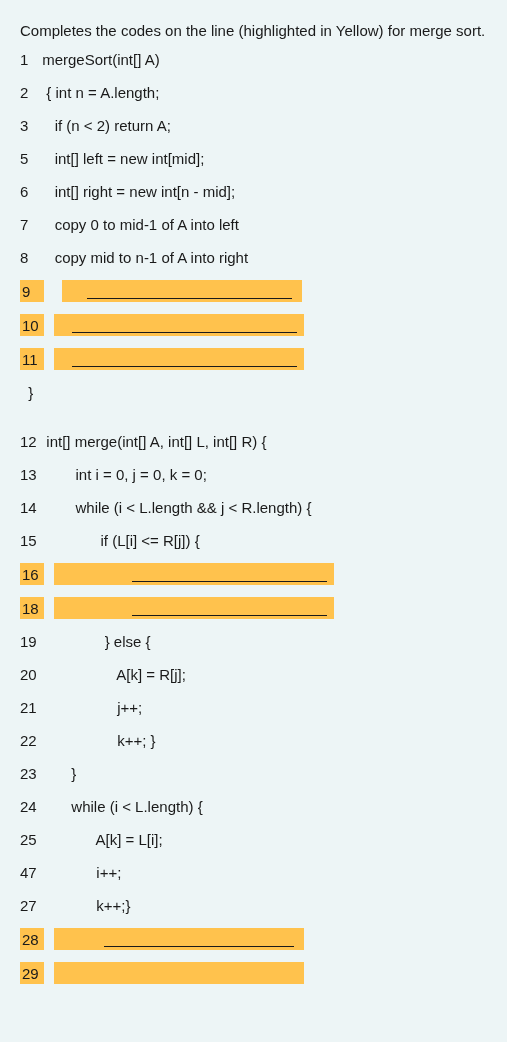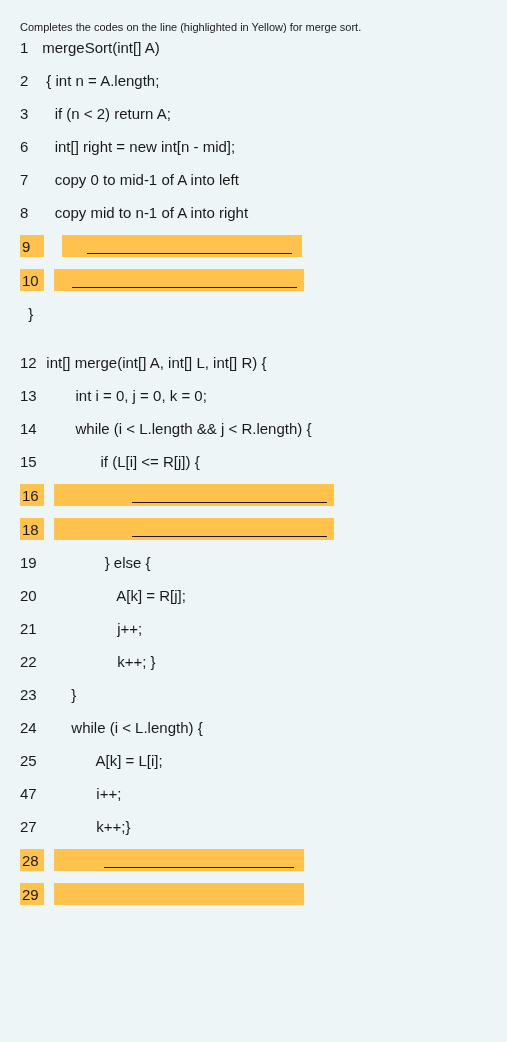--- a/index.html
+++ b/index.html
@@ -10,22 +10,22 @@
     body {
       background-color: #edf5f6;
       font-family: -apple-system, BlinkMacSystemFont, "Segoe UI", Arial, sans-serif;
       font-size: 15px;
       color: #1a1a1a;
       padding: 20px;
       width: 507px;
       line-height: 1.4;
     }
     .prompt {
-      margin-bottom: 2px;
-      font-size: 11px;
+      margin-bottom: 8px;
+      font-size: 15px;
     }
     .code-line {
       margin-bottom: 12px;
       white-space: pre;
       font-family: -apple-system, BlinkMacSystemFont, "Segoe UI", Arial, sans-serif;
       font-size: 15px;
     }
     .line-num {
       display: inline-block;
       min-width: 18px;
@@ -68,35 +68,43 @@
   </style>
 </head>
 <body>
 
 <div class="prompt">Completes the codes on the line (highlighted in Yellow) for merge sort.</div>
 
 <div id="block1">
     <div class="code-line"><span class="line-num">1</span><span class="pad-txt"> mergeSort(int[] A)</span></div>
     <div class="code-line"><span class="line-num">2</span><span class="pad-txt">  { int n = A.length;</span></div>
     <div class="code-line"><span class="line-num">3</span><span class="pad-txt">    if (n &lt; 2) return A;</span></div>
+    <div class="code-line"><span class="line-num">5</span><span class="pad-txt">    int[] left = new int[mid];</span></div>
     <div class="code-line"><span class="line-num">6</span><span class="pad-txt">    int[] right = new int[n - mid];</span></div>
     <div class="code-line"><span class="line-num">7</span><span class="pad-txt">    copy 0 to mid-1 of A into left</span></div>
     <div class="code-line"><span class="line-num">8</span><span class="pad-txt">    copy mid to n-1 of A into right</span></div>
   </div>
 
 <div id="hlblock1">
     <div class="highlighted-line">
       <span class="highlighted-num">9</span>
       <span style="display: inline-block; width: 18px;"></span>
       <span class="highlighted-blank" style="width: 240px;">
         <span class="blank-underline" style="width: 205px; left: 25px;"></span>
       </span>
     </div>
     <div class="highlighted-line">
       <span class="highlighted-num">10</span>
+      <span style="display: inline-block; width: 10px;"></span>
+      <span class="highlighted-blank" style="width: 250px;">
+        <span class="blank-underline" style="width: 225px; left: 18px;"></span>
+      </span>
+    </div>
+    <div class="highlighted-line">
+      <span class="highlighted-num">11</span>
       <span style="display: inline-block; width: 10px;"></span>
       <span class="highlighted-blank" style="width: 250px;">
         <span class="blank-underline" style="width: 225px; left: 18px;"></span>
       </span>
     </div>
   </div>
 
 <div class="code-line">  }</div>
 
 <div class="gap-space"></div>

